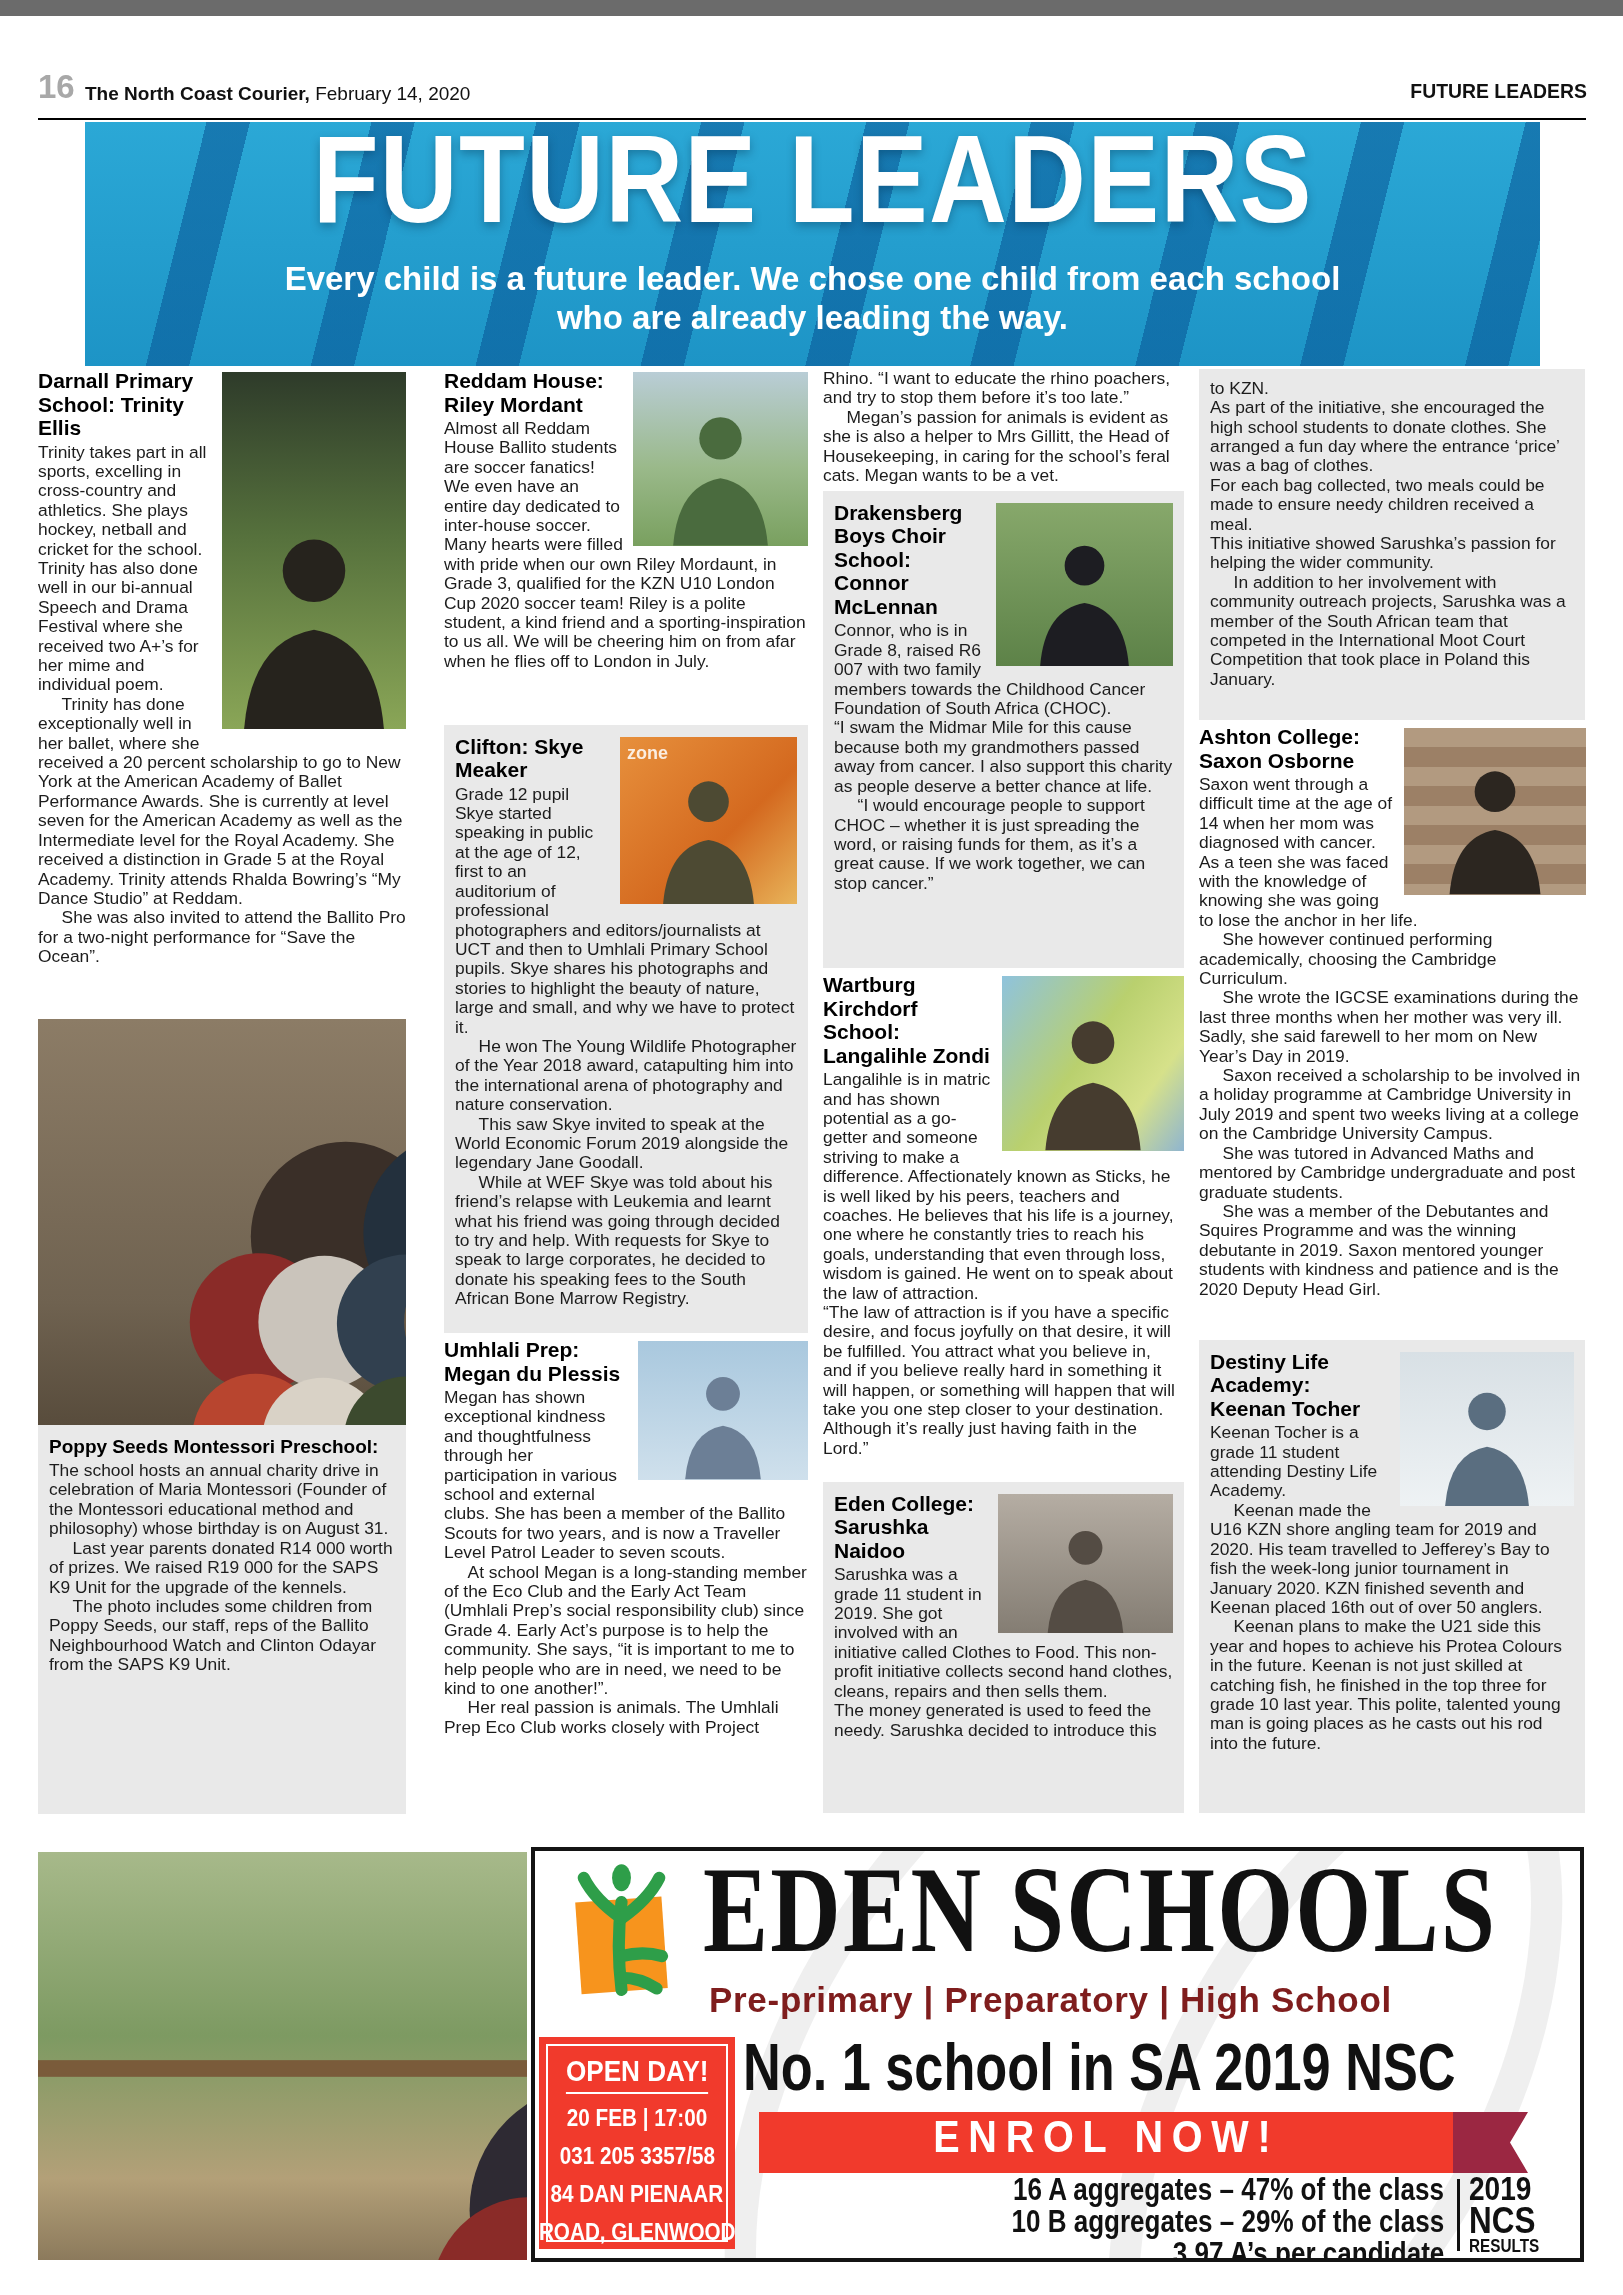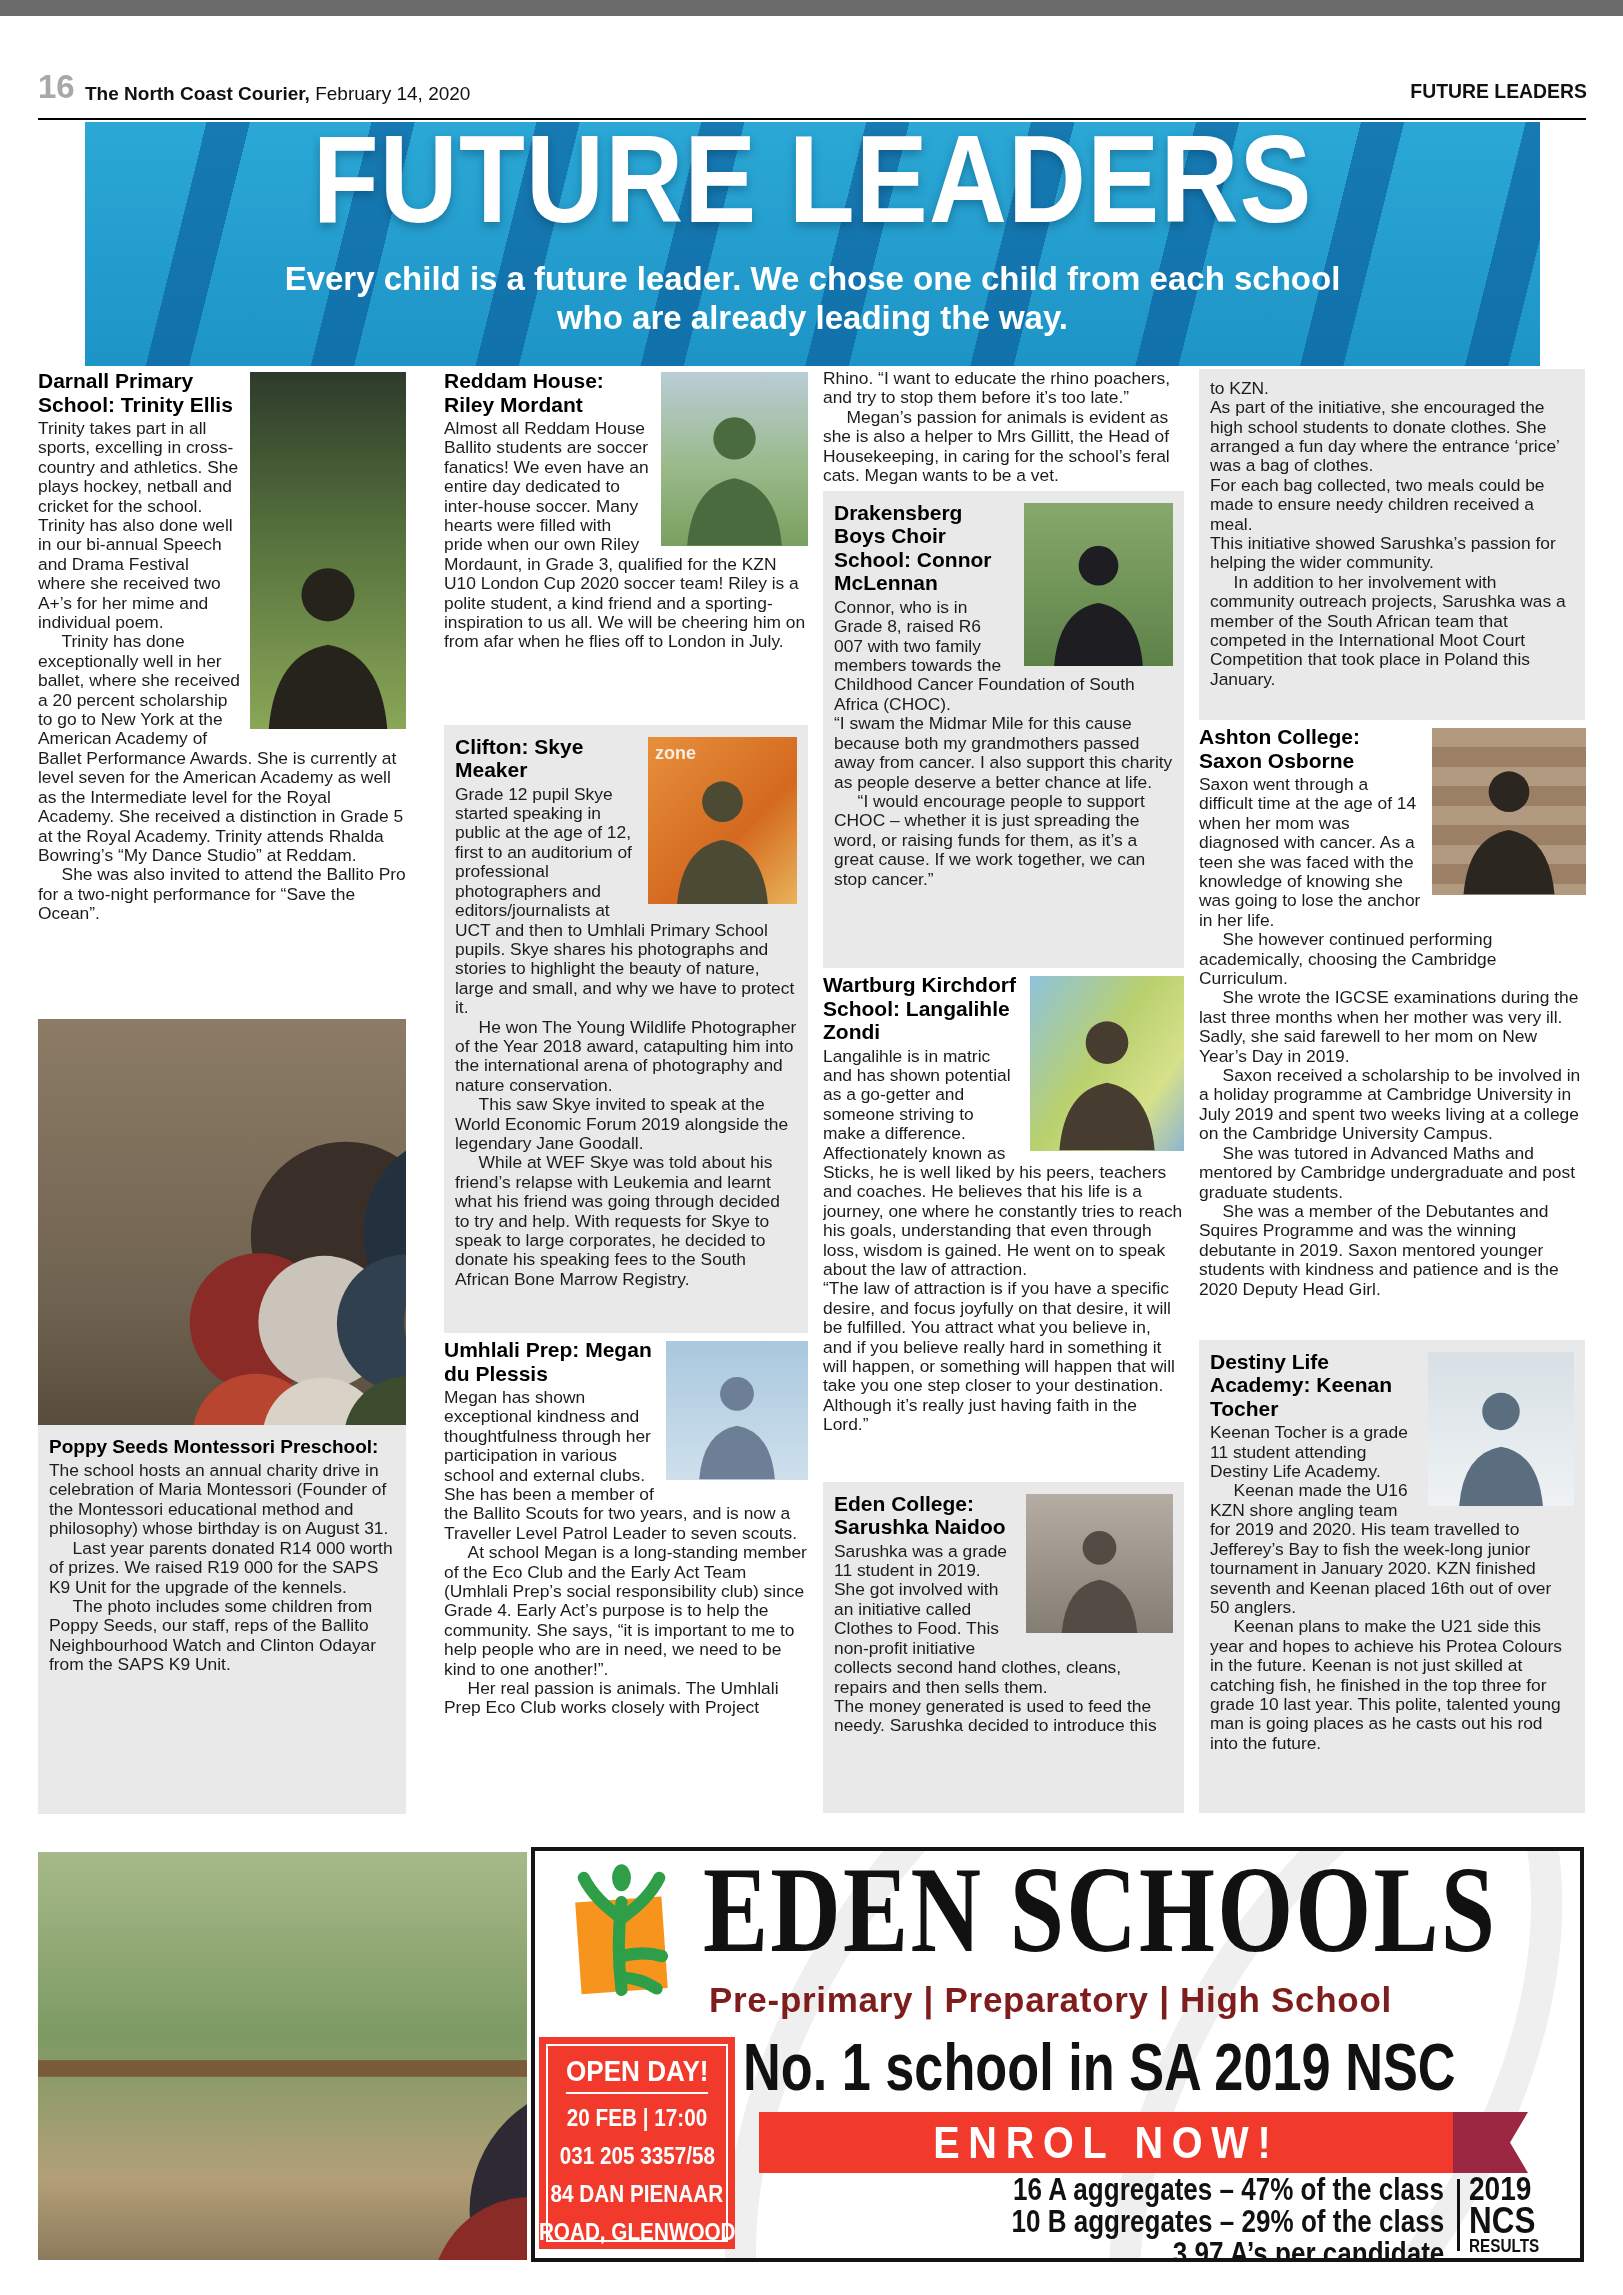--- a/index.html
+++ b/index.html
@@ -25,21 +25,21 @@
   
   .blk{position:absolute;overflow:hidden;}
   .gray{background:#e9e9e9;}
   .pad{padding:9.7px 11px;}
   .blk h2{margin:0 0 2.8px 0;font-size:21px;line-height:23.6px;font-weight:bold;color:#000;}
   .blk h2.hsm{font-size:19px;}
   .blk p{margin:0;font-size:17.4px;line-height:19.4px;color:#1c1c1c;text-align:left;}
   .blk p + p{text-indent:23.6px;}
   .blk p.noind{text-indent:0;}
   .blk p em{font-style:italic;}
-  .ph{float:right;margin:2.8px 0 7px 9.7px;position:relative;overflow:hidden;background:#cfcfcf;}
+  .ph{float:right;margin:2.8px 0 7px 9.7px;position:relative;overflow:hidden;background:#cfcfcf;padding-left:28px;}
   .ph svg.sil{position:absolute;left:0;bottom:0;width:100%;height:86%;}
   .ph .phlabel{position:absolute;left:7px;top:5.6px;color:rgba(255,255,255,.85);font-size:18px;font-weight:bold;}
   .ph-full{position:relative;overflow:hidden;width:368px;height:406px;}
   
   .ph-trinity{background:linear-gradient(180deg,#2e3b2a 0%,#55703c 45%,#8aa657 100%);}
   .ph-riley{background:linear-gradient(180deg,#b9cdd6 0%,#9ab98a 55%,#79a05f 100%);}
   .ph-skye{background:linear-gradient(135deg,#e7903c 0%,#d4691f 60%,#e8b45a 100%);}
   .ph-megan{background:linear-gradient(180deg,#a9c8de 0%,#cfe0ec 100%);}
   .ph-connor{background:linear-gradient(180deg,#87a86b 0%,#5d8248 100%);}
   .ph-langa{background:linear-gradient(125deg,#8fc3dd 0%,#b9d06e 45%,#d6e18a 75%,#8fb5d0 100%);}
@@ -64,21 +64,21 @@
   .openday{position:absolute;left:4.2px;top:186px;width:196px;height:212px;background:#f13a2c;
      display:flex;flex-direction:column;align-items:center;gap:11px;padding-top:18px;box-sizing:border-box;}
   .openday:after{content:"";position:absolute;inset:7px;border:2.1px solid #fff;pointer-events:none;}
   .openday .od-title{font-size:29px;font-weight:bold;color:#fff;border-bottom:2.8px solid #fff;padding-bottom:4.2px;
      display:inline-block;transform:scaleX(0.9);white-space:nowrap;}
   .openday .od-line{font-size:23px;font-weight:bold;color:#fff;display:inline-block;transform:scaleX(0.9);white-space:nowrap;}
   .adheadline{position:absolute;left:208px;top:182px;}
   .adheadline span{display:inline-block;transform:scaleX(0.78);transform-origin:left center;
      font-size:67px;font-weight:bold;color:#111;line-height:1;white-space:nowrap;}
   .enrol{position:absolute;left:224px;top:261px;width:694px;height:61px;background:#f13a2c;
-     display:flex;align-items:center;justify-content:center;}
+     display:flex;align-items:flex-start;justify-content:center;}
   .enrol span{font-size:44px;font-weight:bold;color:#fff;letter-spacing:9.7px;transform:scaleX(0.9);white-space:nowrap;}
   .ribbon{position:absolute;left:918px;top:261px;width:75px;height:61px;background:#9b2742;
      clip-path:polygon(0 0,100% 0,76% 50%,100% 100%,0 100%);}
   .adstats{position:absolute;left:208px;top:326px;width:701px;text-align:right;}
   .adstats div{line-height:26px;}
   .adstats span{display:inline-block;transform:scaleX(0.84);transform-origin:right center;
      font-size:31px;font-weight:bold;color:#111;white-space:nowrap;}
   .vline{position:absolute;left:922px;top:328px;width:2.8px;height:72px;background:#111;}
   .adresults{position:absolute;left:934px;top:323px;color:#111;}
   .adresults .r-year{font-size:33px;font-weight:bold;line-height:30.5px;transform:scaleX(0.85);transform-origin:left;display:inline-block;}

